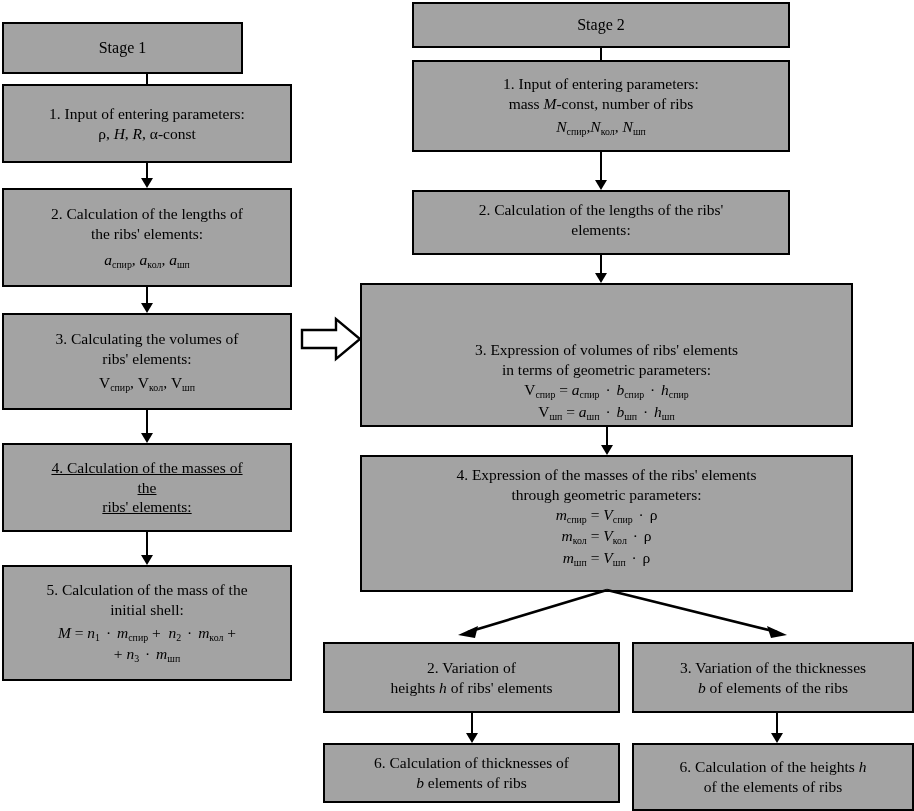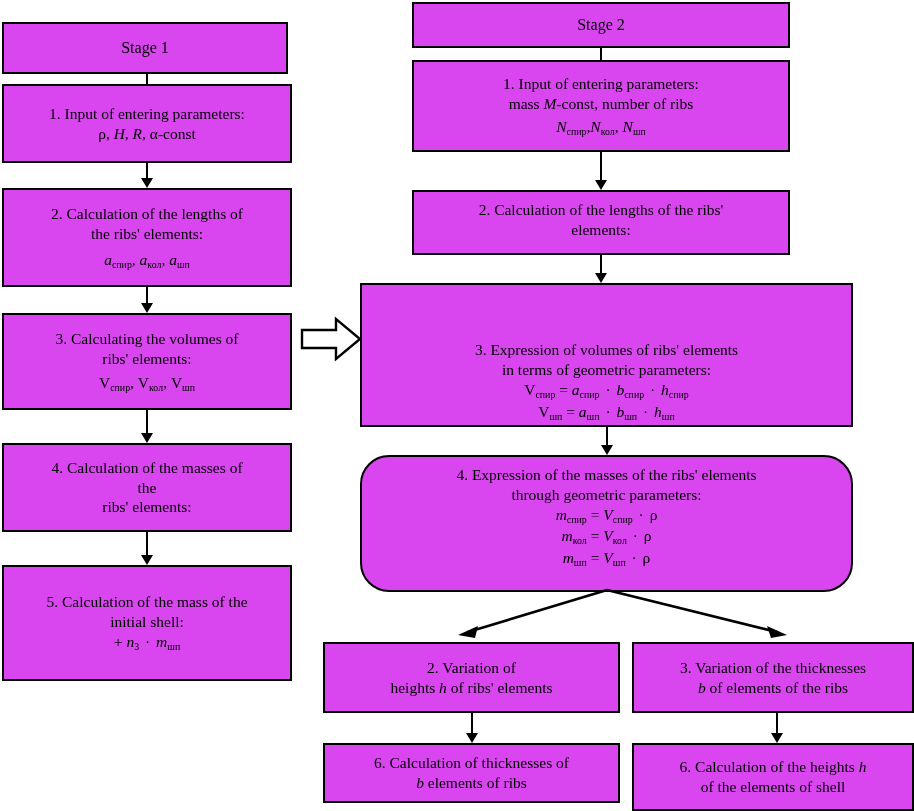--- a/index.html
+++ b/index.html
@@ -8,21 +8,21 @@
     width:914px;height:811px;
     background:#ffffff;
     font-family:"Liberation Serif","DejaVu Serif",serif;
     color:#000000;
     overflow:hidden;
   }
   .box{
     position:absolute;
     box-sizing:border-box;
     border:2px solid #000000;
-    background:#d946ef;
+    background:#a3a3a3;
     display:flex;
     flex-direction:column;
     align-items:center;
     justify-content:center;
     text-align:center;
     line-height:1.28;
     font-size:15.5px;
     padding:2px 6px;
   }
   .box .ln{display:block;white-space:nowrap;}
@@ -40,21 +40,21 @@
     border-top:10px solid #000000;
   }
   .diag{position:absolute;overflow:visible;}
   .blockarrow{position:absolute;}
 </style>
 </head>
 <body>
 
 <div id="canvas">
 
-  <div class="box hdr" style="left:2px;top:22px;width:286px;height:52px;">
+  <div class="box hdr" style="left:2px;top:22px;width:241px;height:52px;">
     <span class="ln">Stage 1</span>
   </div>
 
   <div class="vline" style="left:146px;top:74px;height:10px;"></div>
 
   <div class="box" style="left:2px;top:84px;width:290px;height:79px;">
     <span class="ln">1. Input of entering parameters:</span>
     <span class="ln">ρ,&nbsp;<i>H</i>,&nbsp;<i>R</i>,&nbsp;α-const</span>
   </div>
 
@@ -72,32 +72,33 @@
 
   <div class="box" style="left:2px;top:313px;width:290px;height:97px;font-family:Liberation Serif, serif;">
     <span class="ln">3. Calculating the volumes of</span>
     <span class="ln">ribs' elements:</span>
     <span class="ln" style="margin-top:4px;">V<sub>спир</sub>, V<sub>кол</sub>, V<sub>шп</sub></span>
   </div>
 
   <div class="vline" style="left:146px;top:410px;height:23px;"></div>
   <div class="vhead" style="left:141px;top:433px;"></div>
 
-  <div class="box" style="left:2px;top:443px;width:290px;height:89px;">
+  <div class="box" style="left:2px;top:443px;width:290px;height:89px;text-decoration:underline;">
     <span class="ln">4. Calculation of the masses of</span>
     <span class="ln">the</span>
     <span class="ln">ribs' elements:</span>
   </div>
 
   <div class="vline" style="left:146px;top:532px;height:23px;"></div>
   <div class="vhead" style="left:141px;top:555px;"></div>
 
   <div class="box" style="left:2px;top:565px;width:290px;height:116px;">
     <span class="ln">5. Calculation of the mass of the</span>
     <span class="ln">initial shell:</span>
+    <span class="ln" style="margin-top:3px;"><i>M</i> = <i>n</i><sub>1</sub> <span class="mul">·</span> <i>m</i><sub>спир</sub> + &nbsp;<i>n</i><sub>2</sub> <span class="mul">·</span> <i>m</i><sub>кол</sub> +</span>
     <span class="ln">+ <i>n</i><sub>3</sub> <span class="mul">·</span> <i>m</i><sub>шп</sub></span>
   </div>
 
   <svg class="blockarrow" style="left:300px;top:316px;" width="62" height="46" viewBox="0 0 62 46">
     <polygon points="2,14 36,14 36,3 60,23 36,43 36,32 2,32" fill="#ffffff" stroke="#000000" stroke-width="2.4" stroke-linejoin="miter"></polygon>
   </svg>
 
   <div class="box hdr" style="left:412px;top:2px;width:378px;height:46px;">
     <span class="ln">Stage 2</span>
   </div>
@@ -124,21 +125,21 @@
   <div class="box" style="left:360px;top:283px;width:493px;height:144px;justify-content:flex-end;padding-top:8px;">
     <span class="ln">3. Expression of volumes of ribs' elements</span>
     <span class="ln">in terms of geometric parameters:</span>
     <span class="ln">V<sub>спир</sub> = <i>a</i><sub>спир</sub> <span class="mul">·</span> <i>b</i><sub>спир</sub> <span class="mul">·</span> <i>h</i><sub>спир</sub></span>
     <span class="ln">V<sub>шп</sub> = <i>a</i><sub>шп</sub> <span class="mul">·</span> <i>b</i><sub>шп</sub> <span class="mul">·</span> <i>h</i><sub>шп</sub></span>
   </div>
 
   <div class="vline" style="left:606px;top:427px;height:18px;"></div>
   <div class="vhead" style="left:601px;top:445px;"></div>
 
-  <div class="box" style="left:360px;top:455px;width:493px;height:137px;justify-content:flex-start;padding-top:8px;border-radius:29px;">
+  <div class="box" style="left:360px;top:455px;width:493px;height:137px;justify-content:flex-start;padding-top:8px;">
     <span class="ln">4. Expression of the masses of the ribs' elements</span>
     <span class="ln">through geometric parameters:</span>
     <span class="ln"><i>m</i><sub>спир</sub> = <i>V</i><sub>спир</sub> <span class="mul">·</span> ρ</span>
     <span class="ln"><i>m</i><sub>кол</sub> = <i>V</i><sub>кол</sub> <span class="mul">·</span> ρ</span>
     <span class="ln"><i>m</i><sub>шп</sub> = <i>V</i><sub>шп</sub> <span class="mul">·</span> ρ</span>
   </div>
 
   <svg class="diag" style="left:430px;top:588px;" width="380" height="56" viewBox="0 0 380 56">
     <line x1="177" y1="2" x2="38" y2="44" stroke="#000000" stroke-width="2.6"></line>
     <polygon points="28,47 48,38 45,50" fill="#000000"></polygon>
@@ -162,16 +163,16 @@
   <div class="vline" style="left:776px;top:713px;height:20px;"></div>
   <div class="vhead" style="left:771px;top:733px;"></div>
 
   <div class="box" style="left:323px;top:743px;width:297px;height:60px;">
     <span class="ln">6. Calculation of thicknesses of</span>
     <span class="ln"><i>b</i> elements of ribs</span>
   </div>
 
   <div class="box" style="left:632px;top:743px;width:282px;height:68px;">
     <span class="ln">6. Calculation of the heights <i>h</i></span>
-    <span class="ln">of the elements of shell</span>
+    <span class="ln">of the elements of ribs</span>
   </div>
 
 </div>
 
 </body></html>

